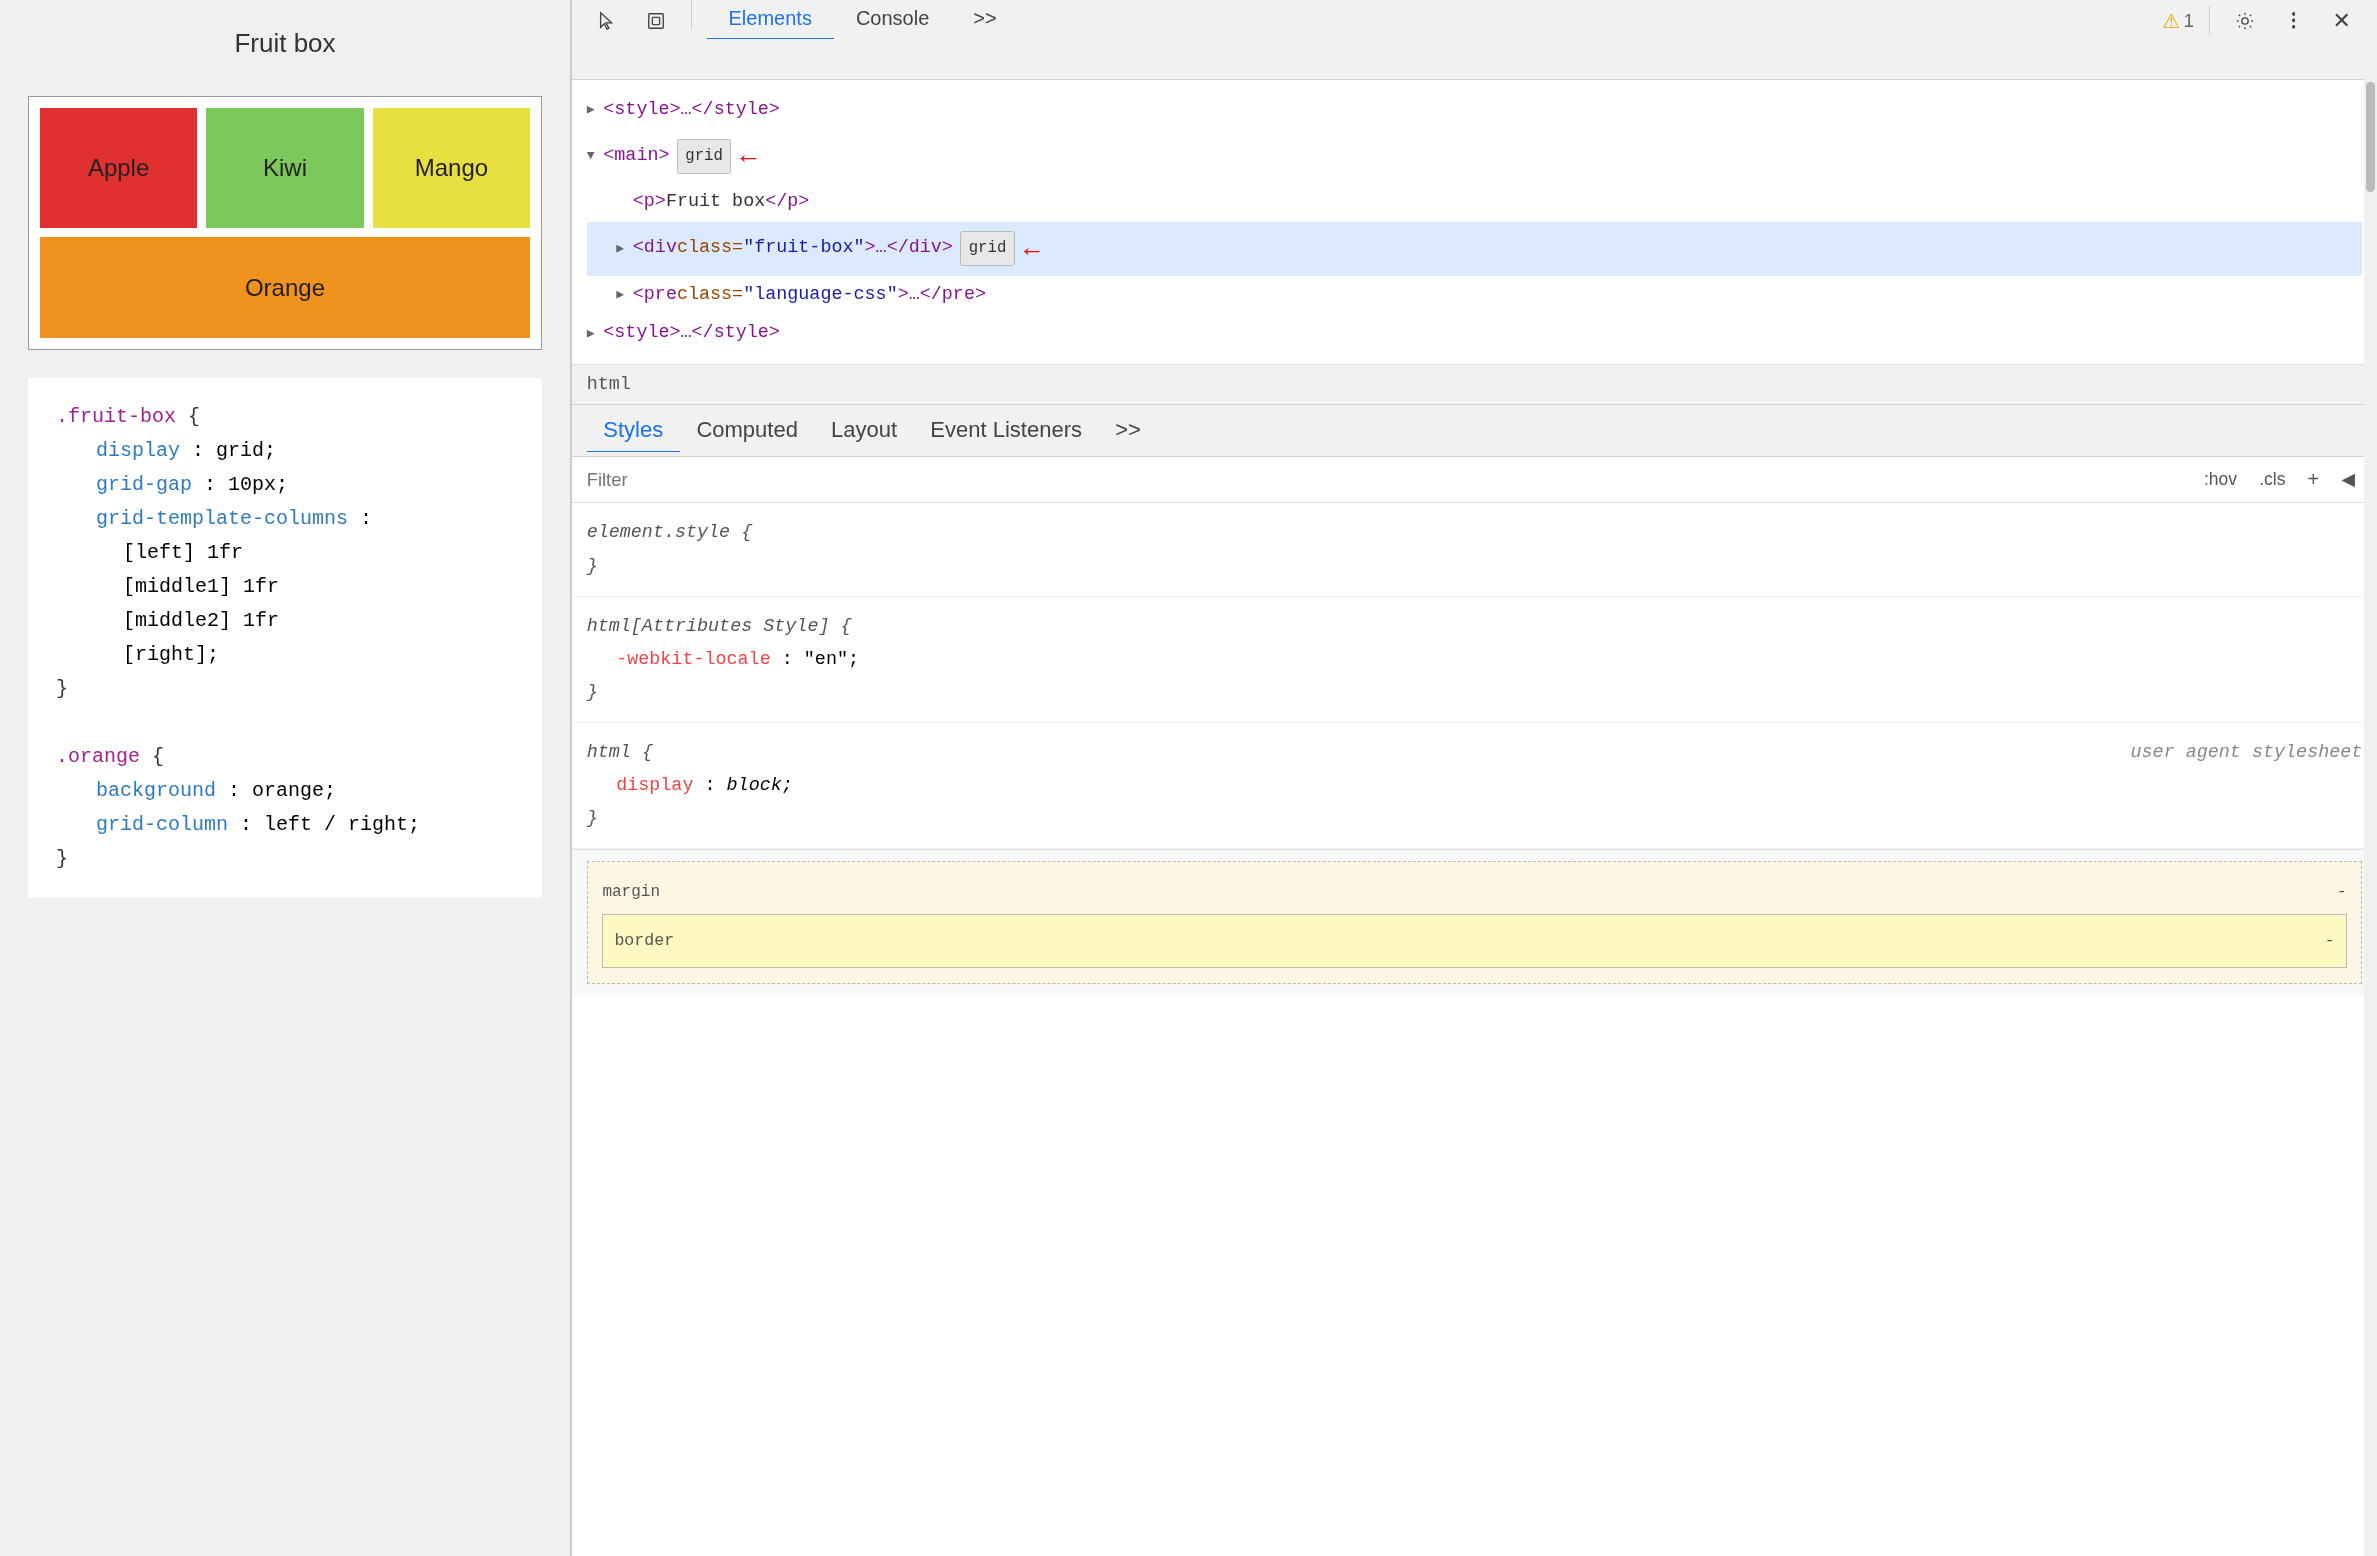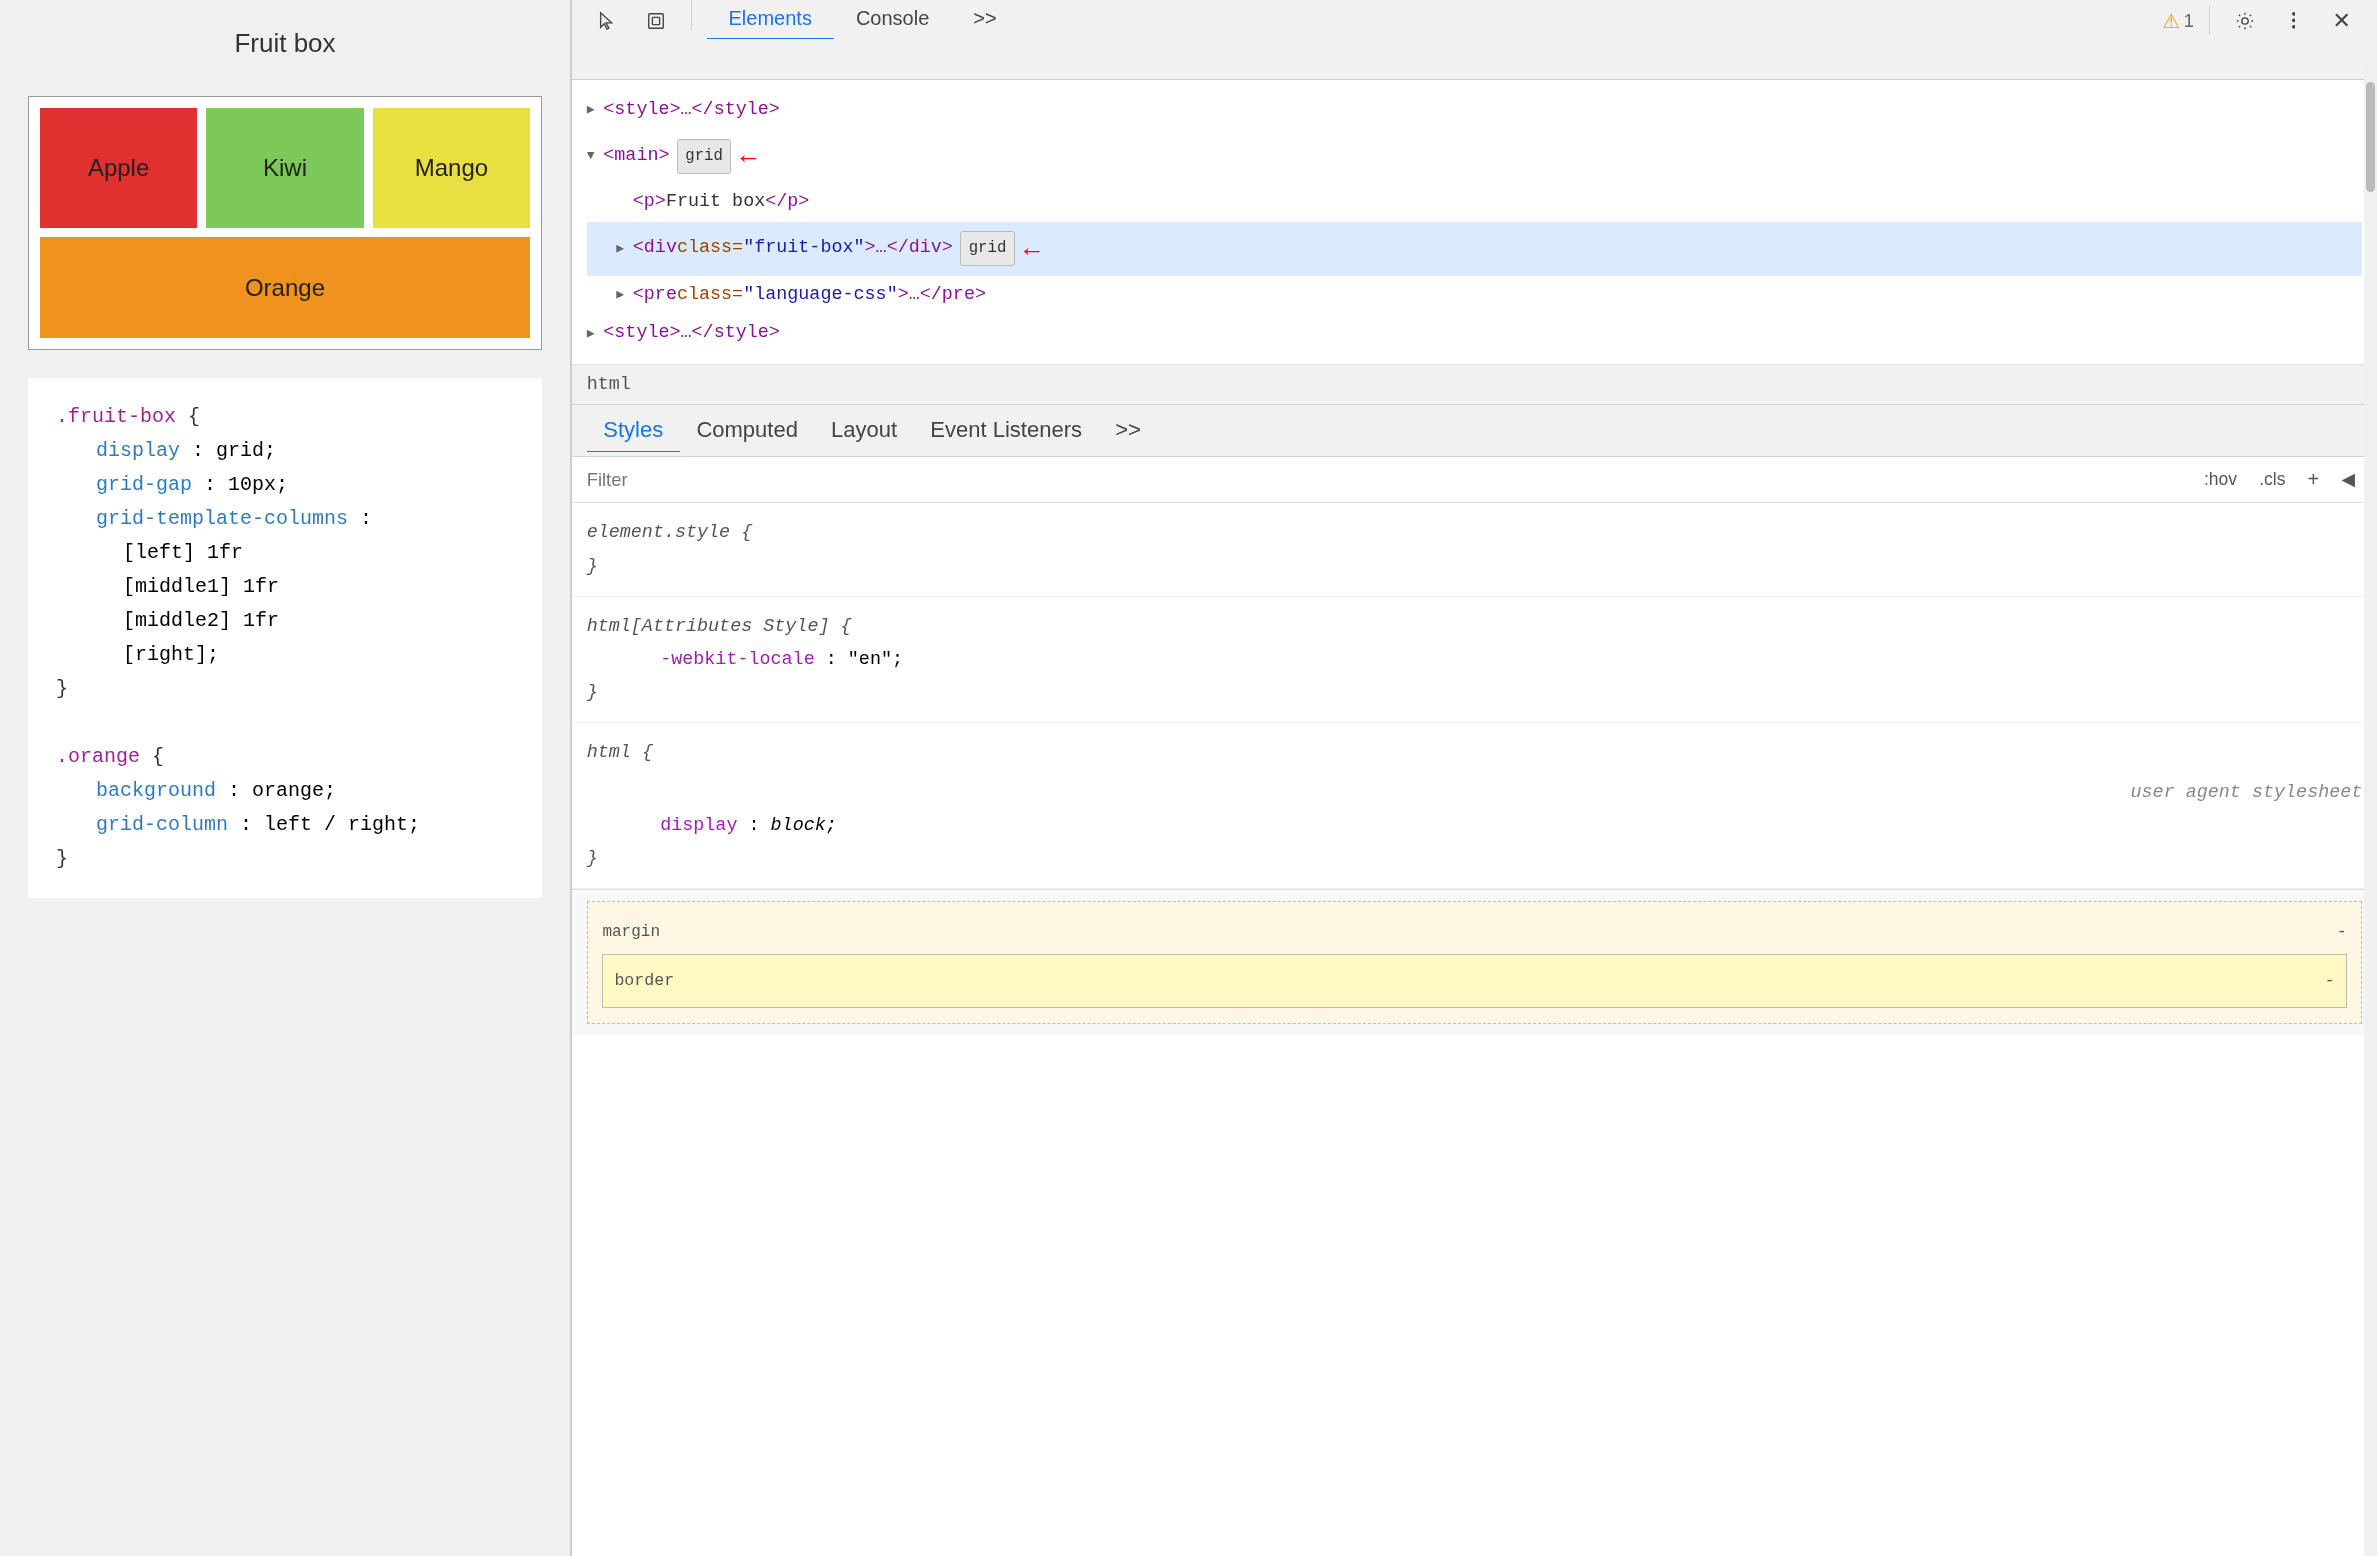--- a/index.html
+++ b/index.html
@@ -271,22 +271,22 @@
       font-size: 18.4px;
       line-height: 1.8;
     }
 
     .style-block {
       padding: 13px 14.7px;
       border-bottom: 0.9px solid #f0f0f0;
     }
 
     .style-selector { color: #555; font-style: italic; }
-    .style-property { color: #a21caf; margin-left: 44px; }
-    .style-comment { color: #888; font-style: italic; float: right; margin-top: 40px; }
+    .style-property { color: #ef4444; }
+    .style-comment { color: #888; font-style: italic; float: right; }
 
     
     .box-model-section {
       background: #f8f8f8;
       border-top: 0.9px solid #e0e0e0;
       padding: 11px 14.7px;
     }
 
     .box-model-outer {
       border: 1.8px dashed #bbb;

